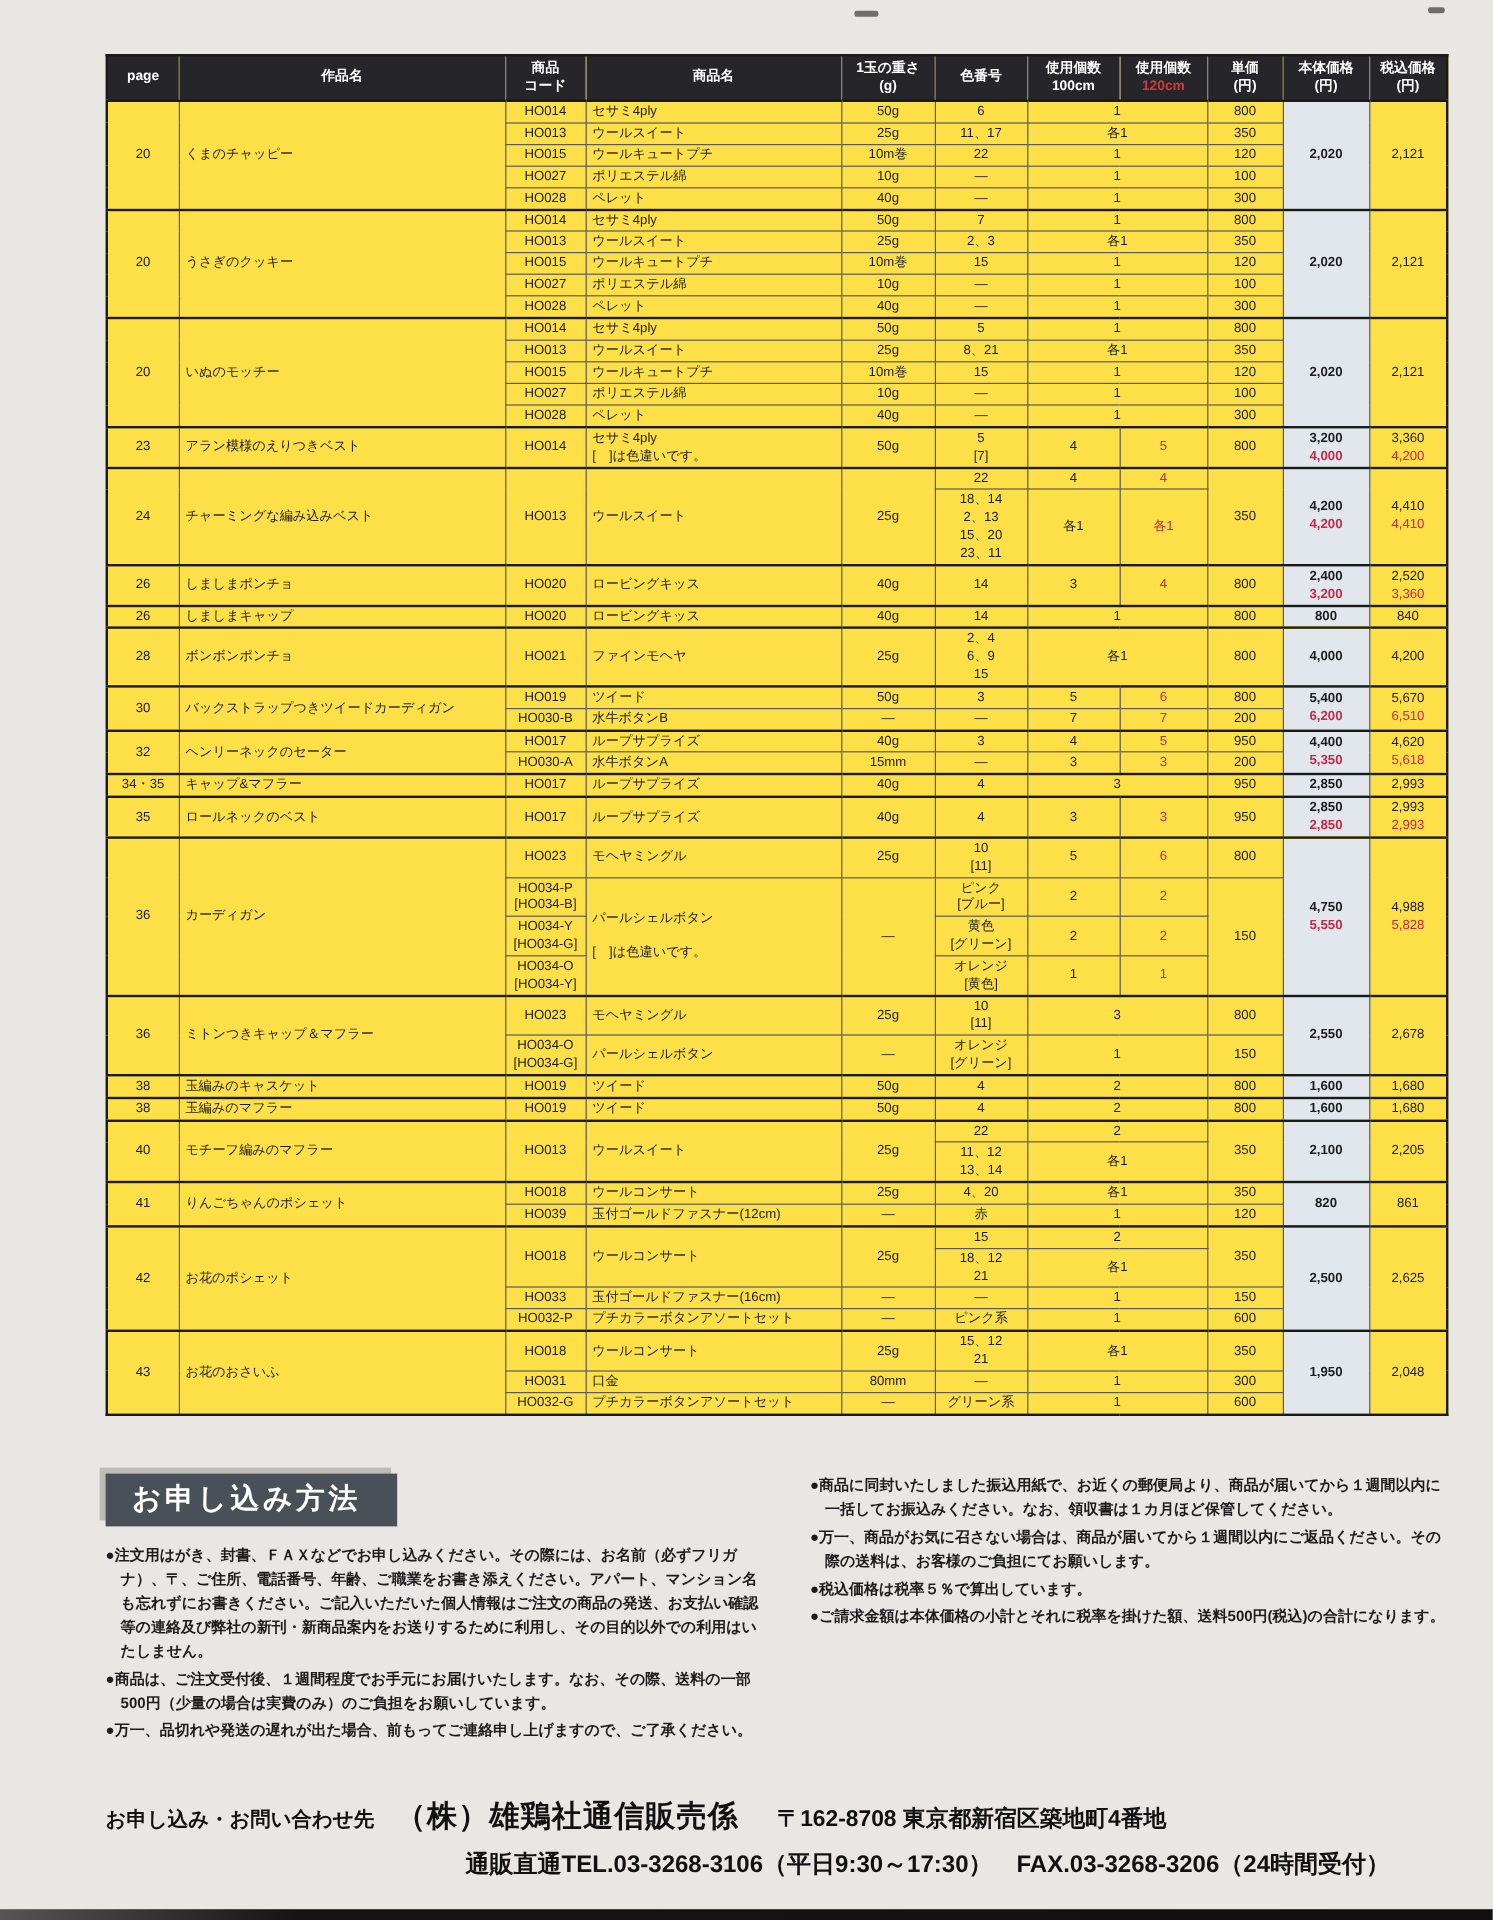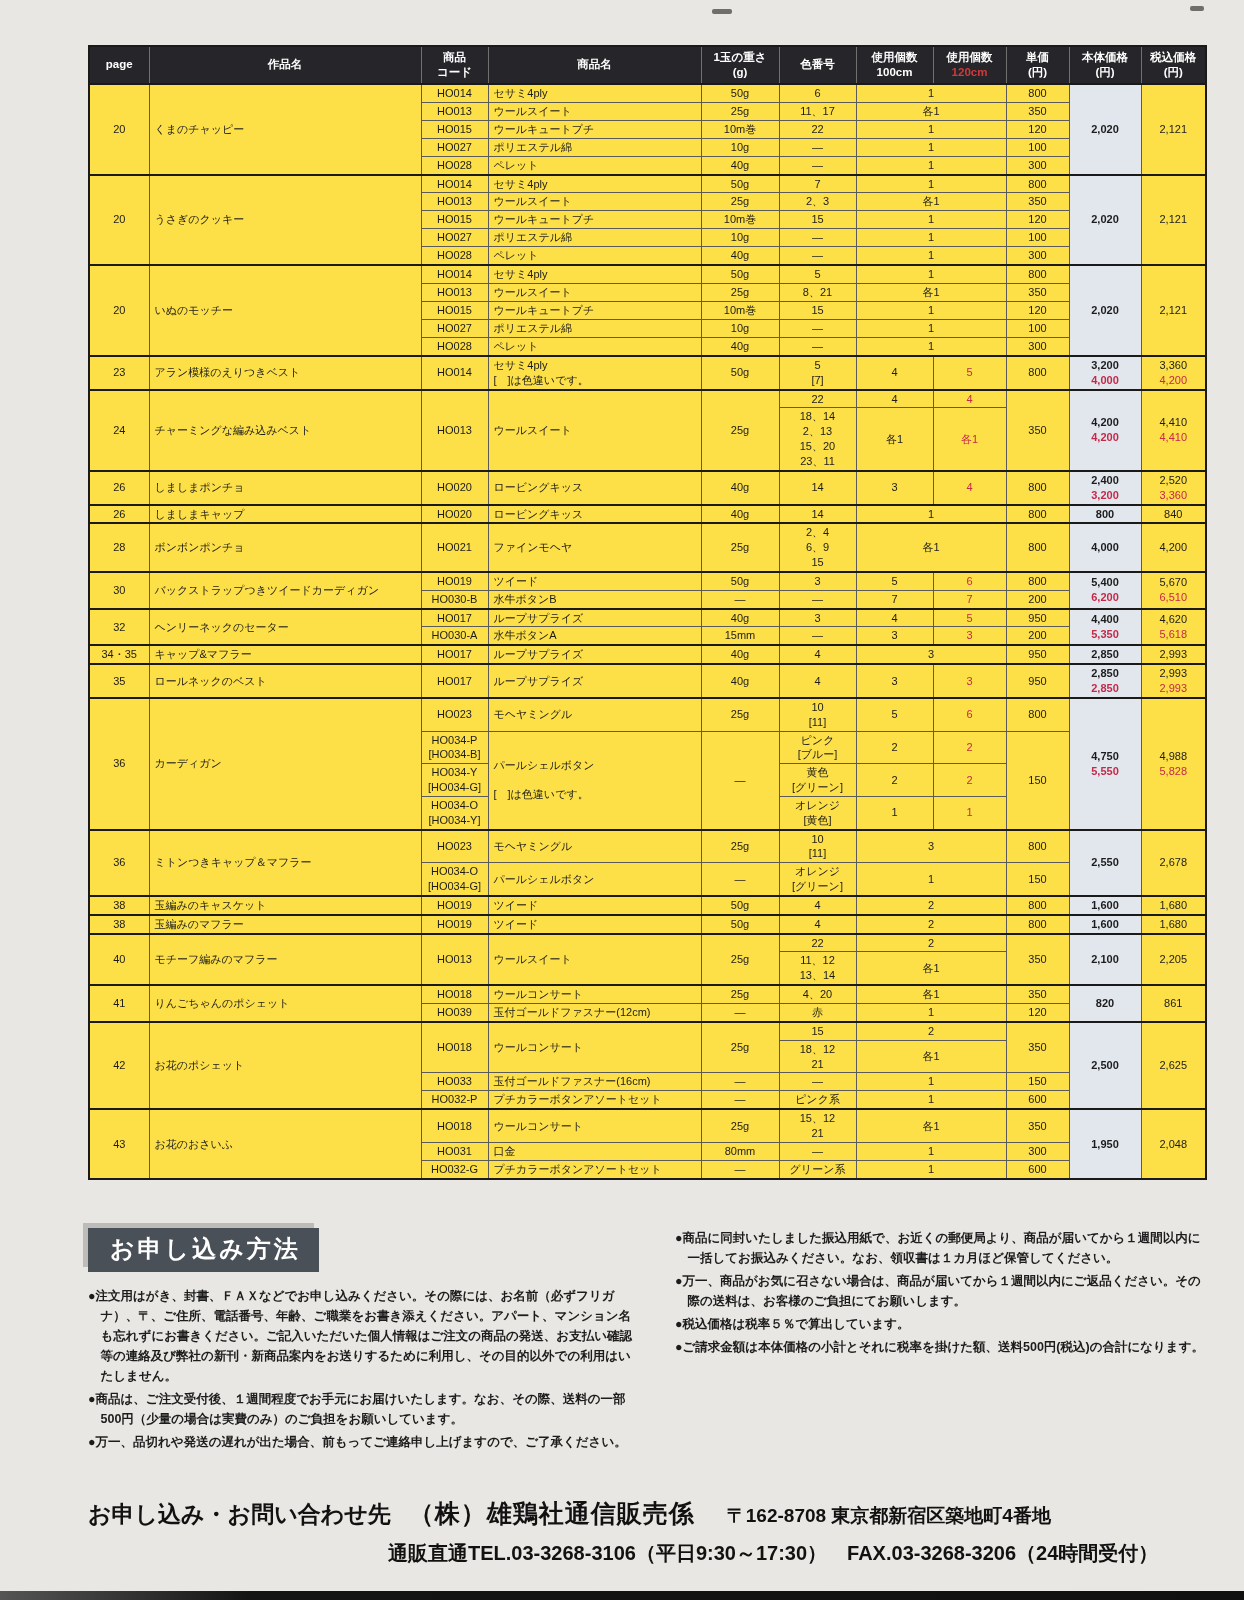--- a/index.html
+++ b/index.html
@@ -40,30 +40,30 @@
   thead .r{color:#d03a3a;}
 
   
   #methods{position:absolute;left:88px;top:1228px;width:1117px;display:flex;gap:32px;}
   .m-col{flex:0 0 auto;}
   #apply-col{width:555px;}
   #pay-col{width:530px;}
   .m-head{
     display:inline-block;background:#4a5057;color:#fff;
     font-weight:bold;font-size:24px;letter-spacing:3px;
-    padding:5px 18px 7px 22px;margin:0 0 14px 0;
+    padding:5px 30px 7px 22px;margin:0 0 14px 0;
     box-shadow:-5px -5px 0 #bdbcb8;
   }
   .m-list{list-style:none;margin:0;padding:0;font-size:12.5px;line-height:1.6;font-weight:bold;}
   .m-list li{text-indent:-1em;padding-left:1em;margin-bottom:3px;}
 
   
   #footer{position:absolute;left:88px;top:1497px;width:1117px;font-weight:bold;color:#111;}
   #footer-line1{display:flex;align-items:baseline;gap:18px;white-space:nowrap;}
-  #footer-label{font-size:23px;}
+  #footer-label{font-size:17px;}
   #footer-company{font-size:25px;letter-spacing:1px;}
   #footer-address{font-size:19px;margin-left:14px;}
   #footer-line2{font-size:20px;margin:10px 0 0 300px;white-space:nowrap;}
 </style>
 </head>
 <body>
 
 <div id="art1" class="artifact"></div>
 <div id="art2" class="artifact"></div>
 

